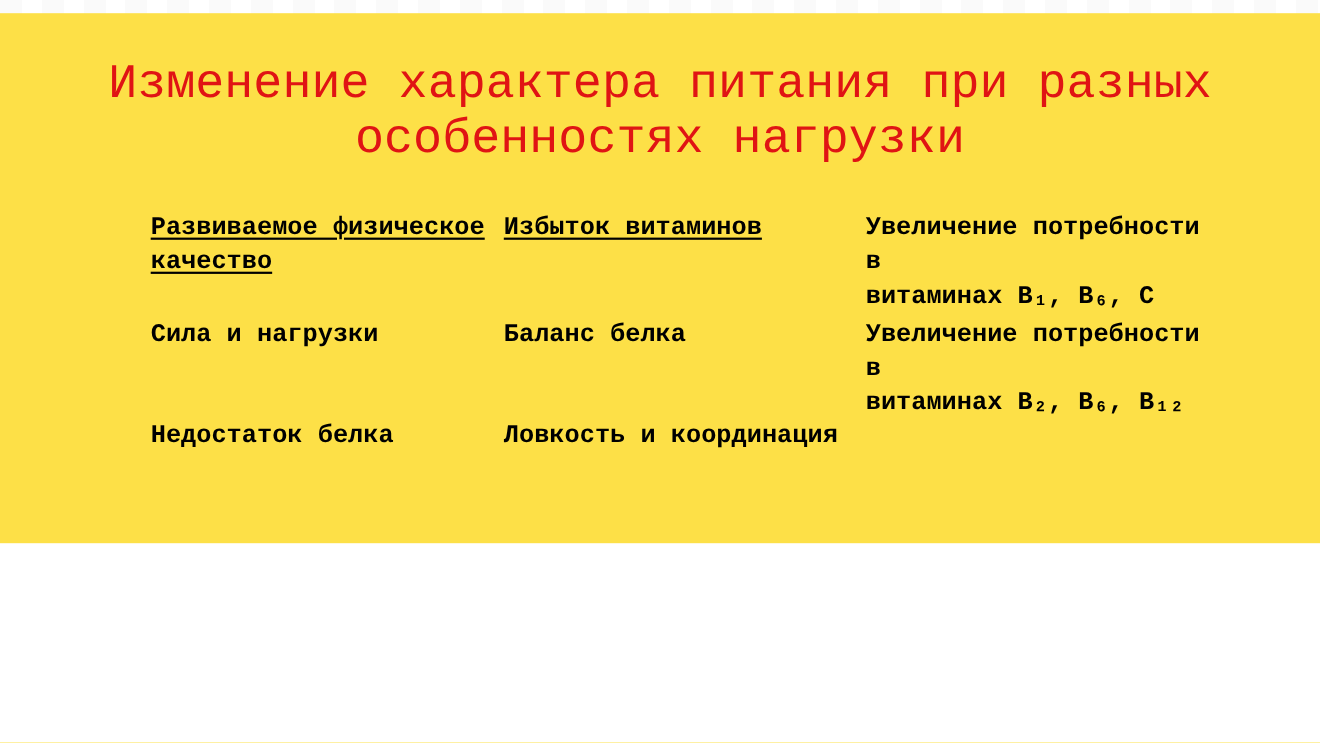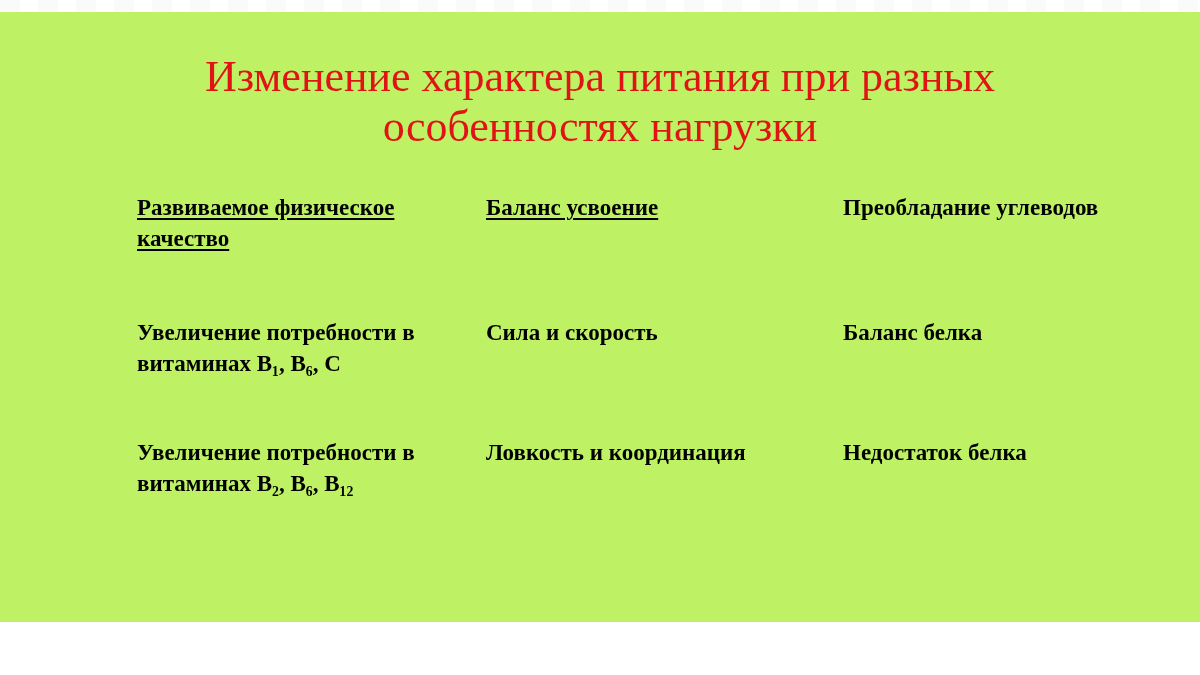--- a/index.html
+++ b/index.html
@@ -3,24 +3,24 @@
 <meta charset="utf-8">
 <style>
   html, body {
     margin: 0;
     padding: 0;
     background: #ffffff;
   }
   .slide {
     position: relative;
     width: 1200px;
-    height: 622px;
-    background: #bef264;
+    height: 494px;
+    background: #fde047;
     overflow: hidden;
-    font-family: Liberation Serif, serif;
+    font-family: Liberation Mono, monospace;
     color: #000000;
   }
   
   .top-texture {
     position: absolute;
     top: 0;
     left: 0;
     width: 100%;
     height: 12px;
     background: repeating-linear-gradient(90deg, #fafafa 0 20px, #ffffff 20px 38px);
@@ -41,21 +41,20 @@
   .table {
     position: absolute;
     left: 137px;
     top: 192px;
     display: grid;
     grid-template-columns: 321px 329px 345px;
     grid-template-rows: 97px 92px 92px auto;
     font-size: 23px;
     font-weight: 700;
     line-height: 31px;
-    gap: 28px;
   }
   .cell {
     white-space: pre-line;
     padding-right: 14px;
   }
   .header {
     text-decoration: underline;
     text-decoration-thickness: 2px;
     text-underline-offset: 3px;
   }
@@ -66,27 +65,26 @@
 <div class="slide">
   <div class="top-texture"></div>
 
   <h1 class="title">Изменение характера питания при разных
 особенностях нагрузки</h1>
 
   <div class="table">
 
     <div class="cell header">Развиваемое физическое
 качество</div>
-    <div class="cell header">Баланс усвоение</div>
+    <div class="cell header">Избыток витаминов</div>
 
-    <div class="cell">Преобладание углеводов</div>
     <div class="cell">Увеличение потребности в
 витаминах B₁, B₆, C</div>
 
-    <div class="cell">Сила и скорость</div>
+    <div class="cell">Сила и нагрузки</div>
     <div class="cell">Баланс белка</div>
     <div class="cell">Увеличение потребности в
 витаминах B₂, B₆, B₁₂</div>
 
+    <div class="cell">Недостаток белка</div>
     <div class="cell">Ловкость и координация</div>
-    <div class="cell">Недостаток белка</div>
   </div>
 </div>
 
 </body></html>

